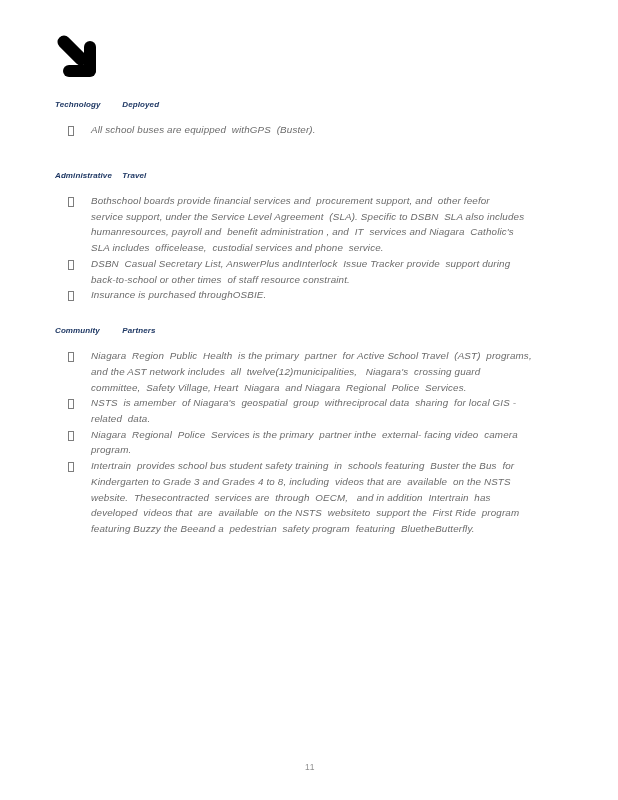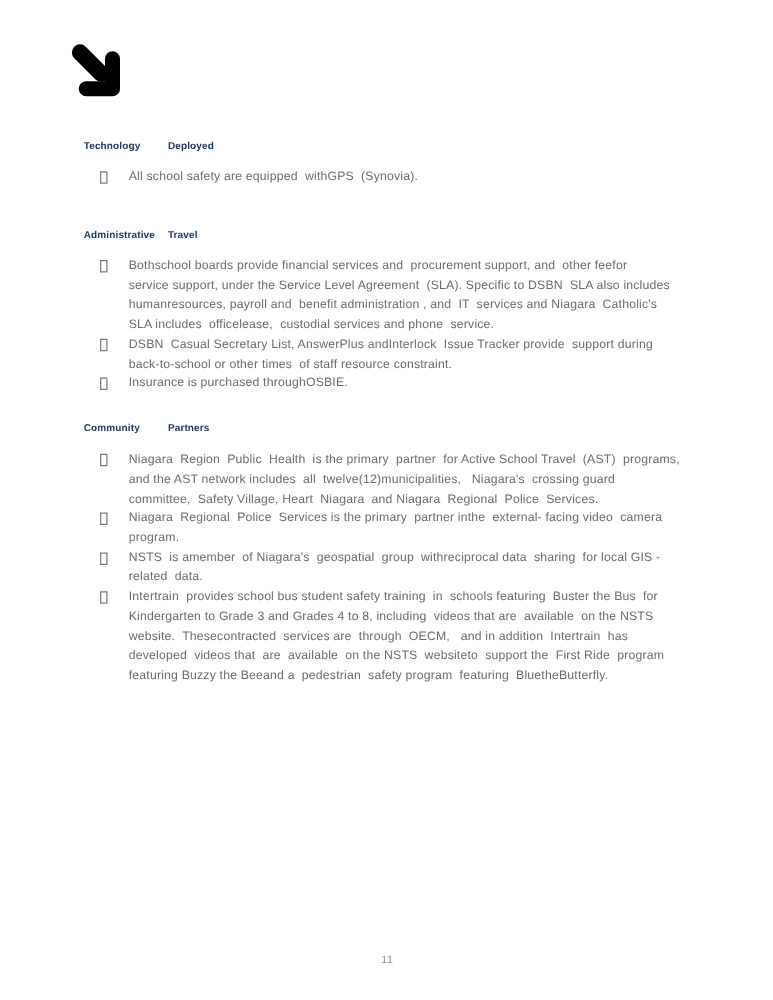--- a/index.html
+++ b/index.html
@@ -17,21 +17,21 @@
     top: 34px;
     width: 42px;
     height: 45px;
   }
   .content {
     position: absolute;
     left: 55px;
     top: 99px;
     width: 512px;
   }
-  .doc-section { margin: 12px; }
+  .doc-section { margin: 0; font-style: italic; }
   .sec-admin { margin-top: 30px; }
   .sec-community { margin-top: 20px; }
   h2.sec-heading {
     margin: 0 0 12px 0;
     font-size: 8px;
     font-weight: 700;
     color: #1f3864;
     letter-spacing: 0.1px;
     line-height: 11px;
   }
@@ -98,21 +98,21 @@
   <div class="content">
 
     <section class="doc-section sec-technology">
       <h2 class="sec-heading">
         <span class="hw1">Technology</span>
         <span class="hw2">Deployed</span>
       </h2>
       <ul class="bullet-list">
         <li>
           <span class="bullet-col"><span class="bullet-glyph"></span></span>
-          <span class="bullet-text">All school safety are equipped  withGPS  (Synovia).</span>
+          <span class="bullet-text">All school buses are equipped  withGPS  (Buster).</span>
         </li>
       </ul>
     </section>
 
     <section class="doc-section sec-admin">
       <h2 class="sec-heading">
         <span class="hw1">Administrative</span>
         <span class="hw2">Travel</span>
       </h2>
       <ul class="bullet-list">
@@ -142,27 +142,27 @@
       </h2>
       <ul class="bullet-list">
         <li>
           <span class="bullet-col"><span class="bullet-glyph"></span></span>
           <span class="bullet-text">Niagara  Region  Public  Health  is the primary  partner  for Active School Travel  (AST)  programs,
 and the AST network includes  all  twelve(12)municipalities,   Niagara's  crossing guard
 committee,  Safety Village, Heart  Niagara  and Niagara  Regional  Police  Services.</span>
         </li>
         <li>
           <span class="bullet-col"><span class="bullet-glyph"></span></span>
-          <span class="bullet-text">Niagara  Regional  Police  Services is the primary  partner inthe  external- facing video  camera
-program.</span>
+          <span class="bullet-text">NSTS  is amember  of Niagara's  geospatial  group  withreciprocal data  sharing  for local GIS -
+related  data.</span>
         </li>
         <li>
           <span class="bullet-col"><span class="bullet-glyph"></span></span>
-          <span class="bullet-text">NSTS  is amember  of Niagara's  geospatial  group  withreciprocal data  sharing  for local GIS -
-related  data.</span>
+          <span class="bullet-text">Niagara  Regional  Police  Services is the primary  partner inthe  external- facing video  camera
+program.</span>
         </li>
         <li>
           <span class="bullet-col"><span class="bullet-glyph"></span></span>
           <span class="bullet-text">Intertrain  provides school bus student safety training  in  schools featuring  Buster the Bus  for
 Kindergarten to Grade 3 and Grades 4 to 8, including  videos that are  available  on the NSTS
 website.  Thesecontracted  services are  through  OECM,   and in addition  Intertrain  has
 developed  videos that  are  available  on the NSTS  websiteto  support the  First Ride  program
 featuring Buzzy the Beeand a  pedestrian  safety program  featuring  BluetheButterfly.</span>
         </li>
       </ul>

